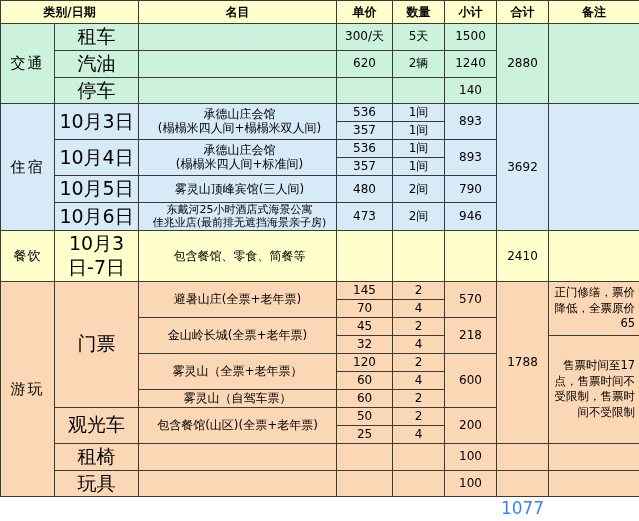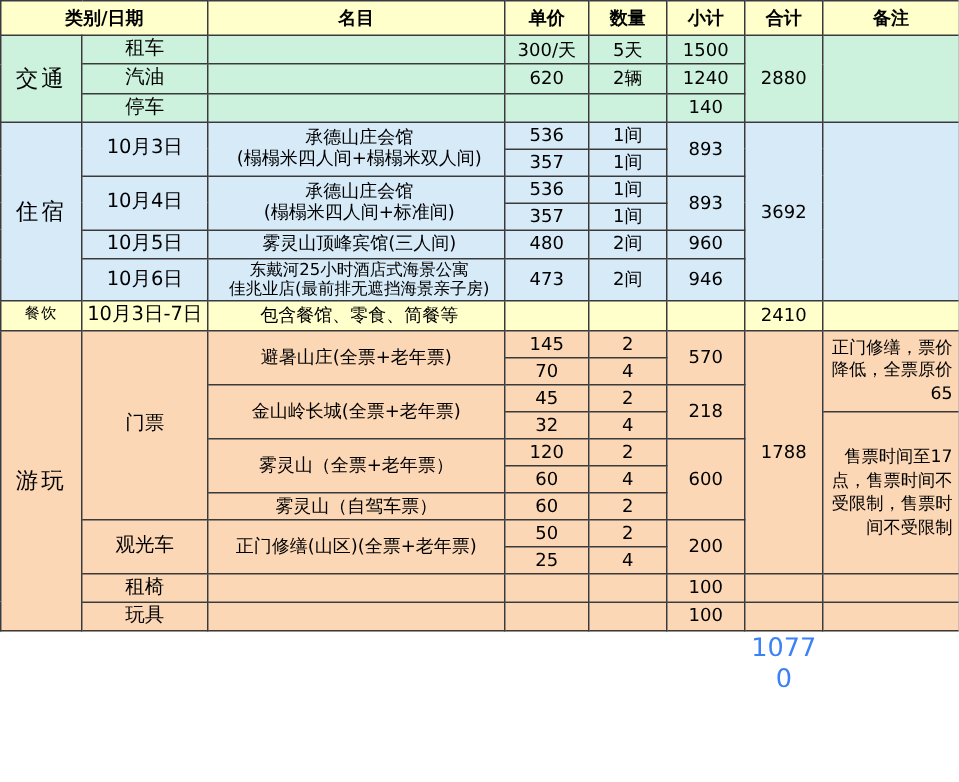--- a/index.html
+++ b/index.html
@@ -17,21 +17,21 @@
     font-size:12px;
     text-align:center;
     vertical-align:middle;
     padding:1px 2px;
     line-height:1.25;
     color:#000;
     word-break:break-all;
   }
   .hdr{background:#ffffcc;font-weight:bold;height:20px;}
   .cat{font-size:15px;letter-spacing:2px;}
-  .sub{font-size:13px;}
+  .sub{font-size:19px;}
   .nm{text-align:center;padding-left:6px;font-size:12px;}
   
   .green{background:#ccf2dd;}
   .blue{background:#d6eaf8;}
   .yellow{background:#ffffcc;}
   .orange{background:#fbd7b5;}
   .total-row td{border:none;}
   .grand{
     color:#3b82f6;font-size:17px;text-align:center;border:none;
     font-family:"DejaVu Sans","Liberation Sans",sans-serif;
@@ -122,36 +122,36 @@
   <tr>
     <td class="blue">357</td>
     <td class="blue">1间</td>
   </tr>
 
   <tr>
     <td class="blue sub">10月5日</td>
     <td class="blue nm">雾灵山顶峰宾馆(三人间)</td>
     <td class="blue">480</td>
     <td class="blue">2间</td>
-    <td class="blue">960</td>
+    <td class="blue">790</td>
   </tr>
 
   <tr>
     <td class="blue sub">10月6日</td>
     <td class="blue nm tight small">
       <div>东戴河25小时酒店式海景公寓</div>
       <div>佳兆业店(最前排无遮挡海景亲子房)</div>
     </td>
     <td class="blue">473</td>
     <td class="blue">2间</td>
     <td class="blue">946</td>
   </tr>
 
   <tr>
-    <td class="yellow cat" style="font-size:10px;letter-spacing:1px;">餐饮</td>
+    <td class="yellow cat" style="font-size:13px;letter-spacing:1px;">餐饮</td>
     <td class="yellow sub">10月3日-7日</td>
     <td class="yellow nm">包含餐馆、零食、简餐等</td>
     <td class="yellow"></td>
     <td class="yellow"></td>
     <td class="yellow"></td>
     <td class="yellow">2410</td>
     <td class="yellow"></td>
   </tr>
 
   <tr>
@@ -193,21 +193,21 @@
   </tr>
 
   <tr>
     <td class="orange">雾灵山（自驾车票）</td>
     <td class="orange">60</td>
     <td class="orange">2</td>
   </tr>
 
   <tr>
     <td class="orange sub" rowspan="2">观光车</td>
-    <td class="orange" rowspan="2">正门修缮(山区)(全票+老年票)</td>
+    <td class="orange" rowspan="2">包含餐馆(山区)(全票+老年票)</td>
     <td class="orange">50</td>
     <td class="orange">2</td>
     <td class="orange" rowspan="2">200</td>
   </tr>
   <tr>
     <td class="orange">25</td>
     <td class="orange">4</td>
   </tr>
 
   <tr>

